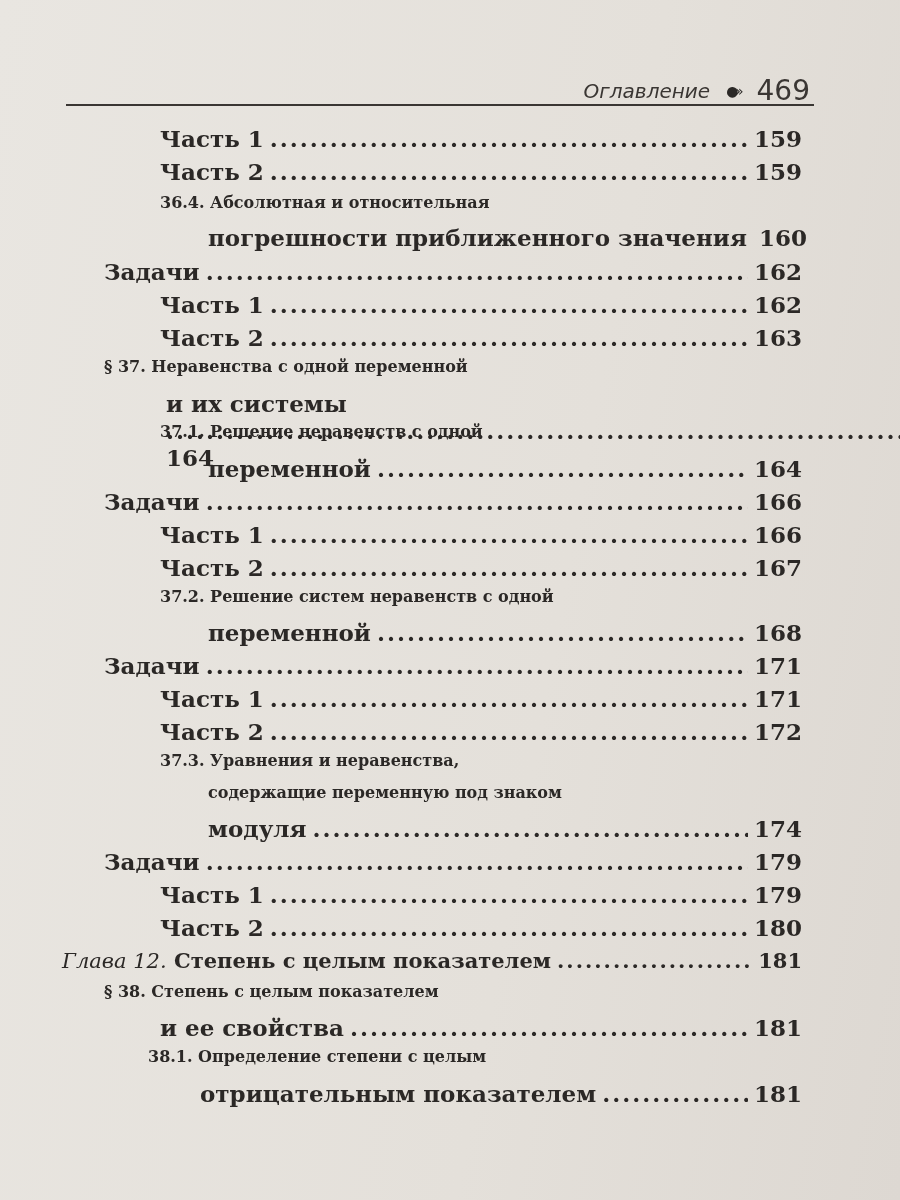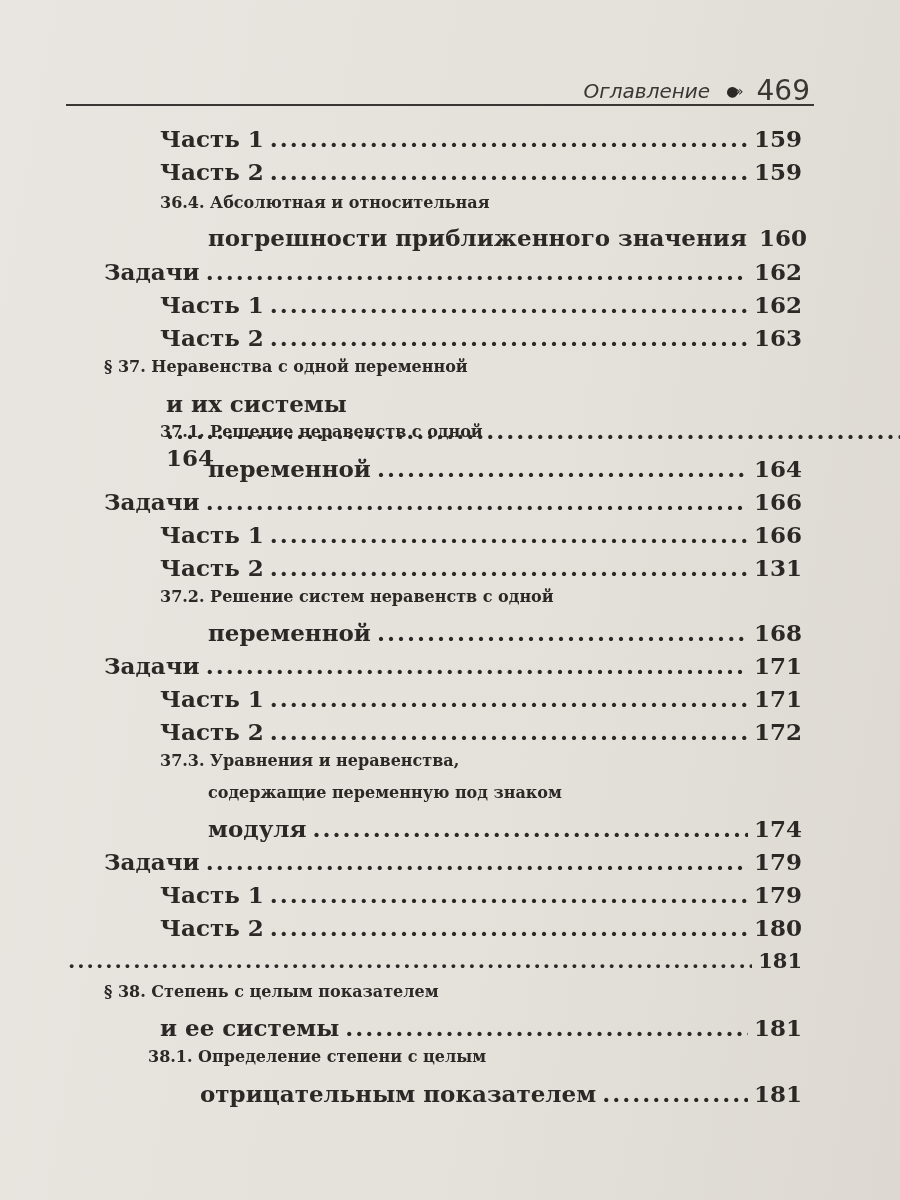--- a/index.html
+++ b/index.html
@@ -94,21 +94,21 @@
 
     <div class="row" style="left:160px;top:521px;width:642px;">
       <span class="text">Часть 1</span>
         <span class="lead"></span>
         <span class="page-no">166</span>
     </div>
 
     <div class="row" style="left:160px;top:554px;width:642px;">
       <span class="text">Часть 2</span>
         <span class="lead"></span>
-        <span class="page-no">131</span>
+        <span class="page-no">167</span>
     </div>
 
     <div class="plain" style="left:160px;top:587px;">37.2. Решение систем неравенств с одной</div>
     <div class="row" style="left:208px;top:619px;width:594px;">
       <span class="text">переменной</span>
         <span class="lead"></span>
         <span class="page-no">168</span>
     </div>
 
     <div class="row" style="left:104px;top:652px;width:698px;">
@@ -149,27 +149,28 @@
         <span class="page-no">179</span>
     </div>
 
     <div class="row" style="left:160px;top:914px;width:642px;">
       <span class="text">Часть 2</span>
         <span class="lead"></span>
         <span class="page-no">180</span>
     </div>
 
     <div class="row big" style="left:62px;top:948px;width:740px;">
+      <span class="text"><span class="ital">Глава 12.</span> <span>Степень с целым показателем</span></span>
         <span class="lead"></span>
         <span class="page-no">181</span>
     </div>
 
     <div class="plain" style="left:104px;top:982px;">§ 38. Степень с целым показателем</div>
     <div class="row" style="left:160px;top:1014px;width:642px;">
-      <span class="text">и ее системы</span>
+      <span class="text">и ее свойства</span>
         <span class="lead"></span>
         <span class="page-no">181</span>
     </div>
 
     <div class="plain" style="left:148px;top:1047px;">38.1. Определение степени с целым</div>
     <div class="row" style="left:200px;top:1080px;width:602px;">
       <span class="text">отрицательным показателем</span>
         <span class="lead"></span>
         <span class="page-no">181</span>
     </div>

